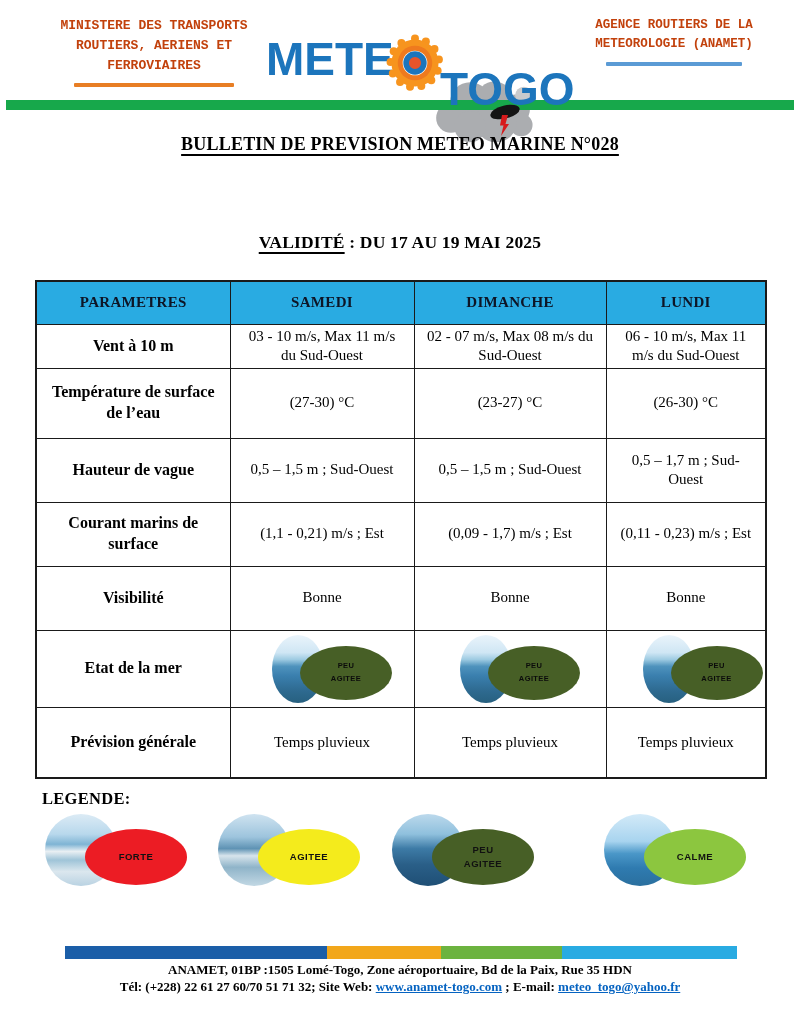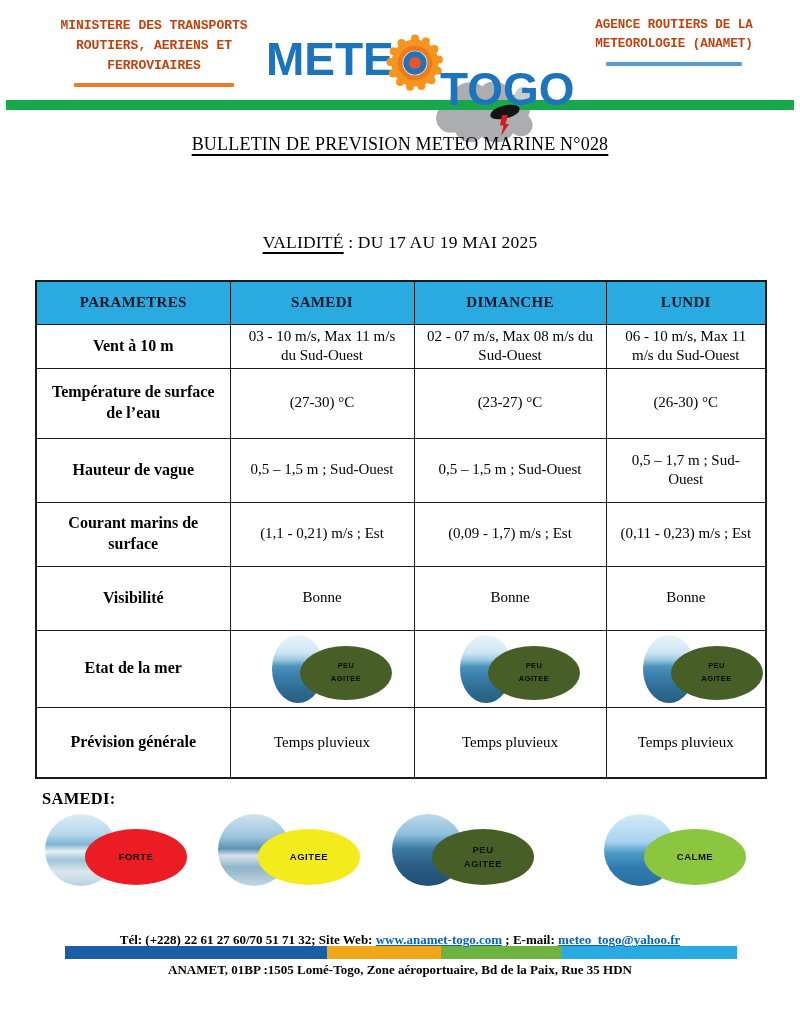--- a/index.html
+++ b/index.html
@@ -26,21 +26,21 @@
   #sun-icon  { position:absolute; left:124px; top:16px; width:58px; height:58px; }
   .togo-wrap { position:absolute; left:178px; top:14px; width:134px; height:72px;margin-top:30px; }
   .cloud-svg { position:absolute; left:-7px; top:16px; width:114px; height:66px; z-index:0; }
   .logo-togo { position:relative; z-index:1; }
   .storm-svg { position:absolute; left:46px; top:42px; width:36px; height:32px; z-index:2; }
   .sr-hidden { position:absolute; width:1px; height:1px; overflow:hidden; clip:rect(0 0 0 0); }
 
   .green-band { position:absolute; left:6px; top:100px; width:788px; height:10px; }
 
   
-  .doc-title { position:absolute; left:0; width:800px; text-align:center; font-weight:normal;
+  .doc-title { position:absolute; left:0; width:800px; text-align:center; font-weight:bold;
                font-size:18px; letter-spacing:.2px; }
   .u { text-decoration:underline; text-decoration-thickness:1.5px; text-underline-offset:4px; }
   #title-main { top:134px; }
   #title-sub  { top:187px; font-size:17.5px; }
   #title-val  { top:232px; font-size:17.5px; }
 
   
   #forecast-table { position:absolute; left:35px; top:280px; width:730px;
                     border-collapse:collapse; table-layout:fixed; }
   #forecast-table th, #forecast-table td {
@@ -81,21 +81,21 @@
   .legend-oval { position:absolute; left:40px; top:17px; width:102px; height:56px; border-radius:50%;
     z-index:2; display:flex; flex-direction:column; align-items:center; justify-content:center;
     font-family:"Liberation Sans","DejaVu Sans",sans-serif; font-weight:bold; font-size:9.5px;
     color:#111; letter-spacing:.5px; line-height:1.5; }
 
   
   #footer-bar { position:absolute; left:65px; top:946px; width:672px; height:13px; display:flex; }
   #footer-bar .seg { height:100%; }
   .footer-line { position:absolute; left:0; width:800px; text-align:center; font-weight:bold; font-size:13px; }
   #footer-line1 { top:962px; }
-  #footer-line2 { top:932px; }
+  #footer-line2 { top:979px; }
   #footer-line2 a { font-weight:bold; }
 </style>
 </head>
 <body>
 
 <div id="page">
 
   <div class="org org-left">
     <div>MINISTERE DES TRANSPORTS</div>
     <div>ROUTIERS, AERIENS ET FERROVIAIRES</div>
@@ -241,21 +241,21 @@
       </tr>
       <tr class="r-prev">
         <td class="param">Prévision générale</td>
         <td class="val">Temps pluvieux</td>
         <td class="val">Temps pluvieux</td>
         <td class="val">Temps pluvieux</td>
       </tr>
     </tbody>
   </table>
 
-  <div id="legend-title">SAMEDI:</div>
+  <div id="legend-title">LEGENDE:</div>
 
   <div class="legend-item" id="legend-item-1">
     <div class="sea-circle"></div>
     <div class="legend-oval" style="background: rgb(236, 28, 36);">
       <span>FORTE</span>
       <span></span>
     </div>
   </div>
   <div class="legend-item" id="legend-item-2">
     <div class="sea-circle"></div>

